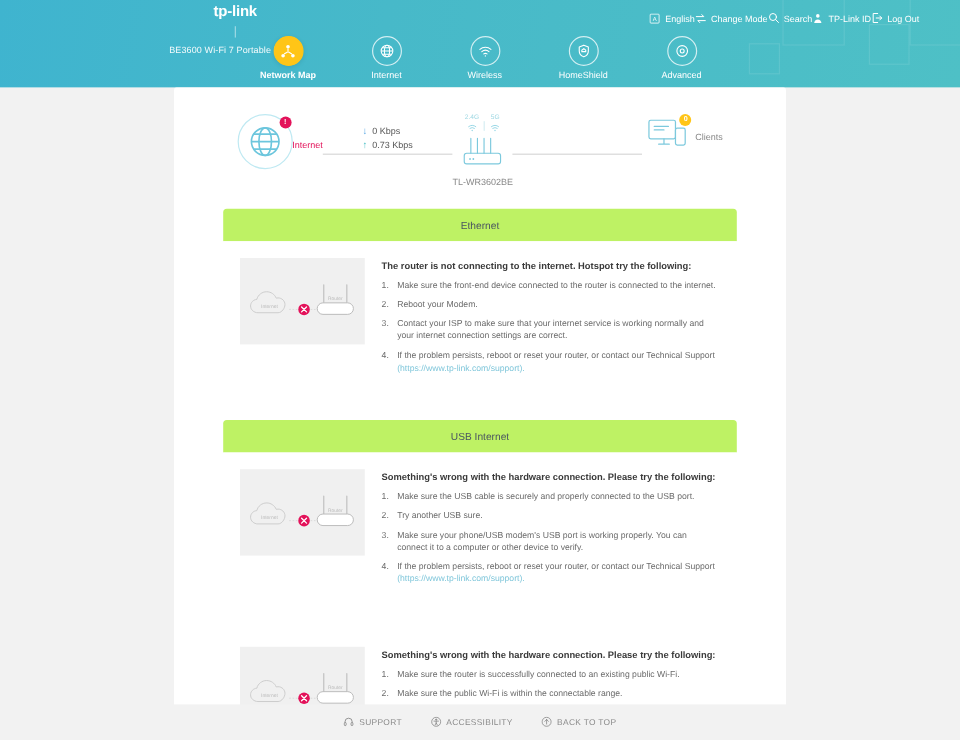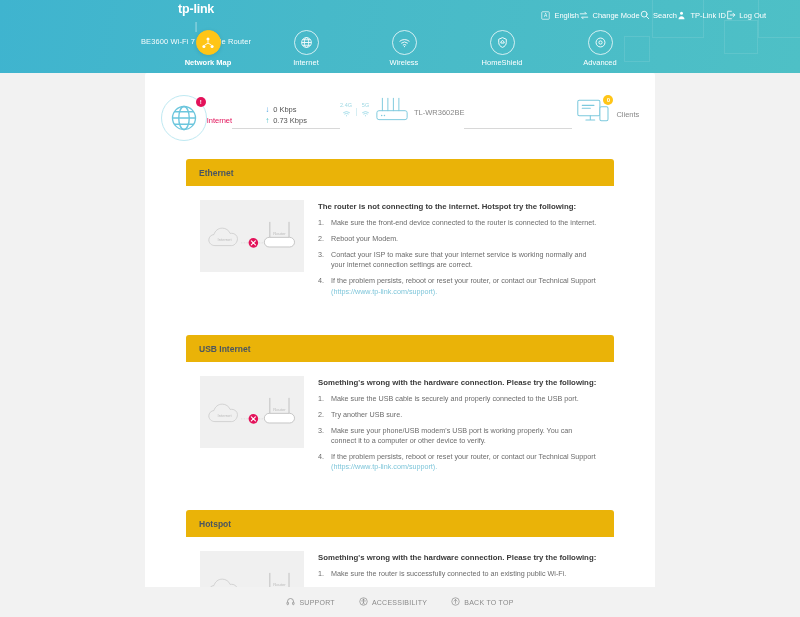--- a/index.html
+++ b/index.html
@@ -47,21 +47,21 @@
     white-space: nowrap;
   }
   .topnav-icon { display: flex; align-items: center; justify-content: center; width: 10px; height: 10px; }
 
   
   .mainnav {
     position: relative;
     display: flex;
     justify-content: center;
     align-items: flex-start;
-    gap: 16px;
+    gap: 0px;
     padding-left: 8px;
   }
   .navtab {
     width: 82px;
     display: flex; flex-direction: column; align-items: center;
     cursor: pointer; gap: 3px;
   }
   .navtab-circle {
     width: 25px; height: 25px; border-radius: 50%;
     display: flex; align-items: center; justify-content: center;
@@ -108,34 +108,34 @@
   .node-label.err { color: #e3125a; }
 
   .link { display: flex; flex-direction: column; align-items: center; padding-top: 10px; }
   .link-line { width: 108px; height: 1px; background: #d8d8d8; }
   .speeds { display: flex; flex-direction: column; gap: 2px; padding-bottom: 3px; }
   .speed-row { display: flex; align-items: center; gap: 4px; font-size: 7.5px; color: #555; }
   .speed-row .arrow { font-size: 8px; line-height: 1; }
   .arrow-dn { color: #4a9fe0; }
   .arrow-up { color: #4ec0c6; }
 
-  .router-node { display: flex; flex-direction: row; align-items: center; position: relative; }
+  .router-node { display: flex; flex-direction: column; align-items: center; position: relative; }
   .wifi-bands { display: flex; align-items: flex-end; gap: 4px; margin-bottom: 1px; }
   .band { display: flex; flex-direction: column; align-items: center; }
   .band-label { font-size: 5.5px; color: #9fd8e3; margin-bottom: 1px; }
   .band-sep { width: 1px; height: 8px; background: #d6eef3; margin-bottom: 2px; }
 
   
   .sections { padding: 0 41px 24px 41px; }
   .section { margin-bottom: 16px; }
   .section-head {
-    background: #eab308;
+    background: #bef264;
     border-radius: 3px 3px 0 0;
     padding: 9px 13px 8px 13px;
-    font-size: 8.5px; font-weight: bold; color: #4a5560;
+    font-size: 8.5px; font-weight: normal; color: #4a5560; text-align: center;
   }
   .section-body {
     background: #ffffff;
     border-radius: 0 0 3px 3px;
     display: flex; gap: 14px;
     padding: 14px 16px 16px 14px;
   }
   .diagram {
     width: 104px; height: 72px; flex: 0 0 104px;
     background: #f0f0f0;
@@ -464,21 +464,20 @@
               <span class="step-text">
                 <span>If the problem persists, reboot or reset your router, or contact our Technical Support</span>
                 <span class="support-link">(https://www.tp-link.com/support).</span>
               </span>
             </div>
           </div>
         </div>
       </div>
 
       <div class="section">
-        <div class="section-head">Hotspot</div>
         <div class="section-body">
           <div class="diagram">
             <svg width="96" height="58" viewBox="0 0 140 84">
               <path d="M16 56c-5 0-9-3.6-9-8.2 0-4.2 3.3-7.6 7.6-8 1.4-5.4 6.2-9.3 12-9.3 5.2 0 9.7 3.2 11.6 7.8 0.7-0.2 1.4-0.3 2.2-0.3 4.6 0 8.4 3.6 8.4 8s-3.8 10-8.4 10z" fill="none" stroke="#cccccc" stroke-width="1.2"></path>
               <text x="30" y="50" font-size="6" fill="#bbbbbb" text-anchor="middle" font-family="Liberation Sans">Internet</text>
               <path d="M54 52h10" stroke="#d8d8d8" stroke-width="1.1" stroke-dasharray="2 2"></path>
               <path d="M80 52h12" stroke="#d8d8d8" stroke-width="1.1" stroke-dasharray="2 2"></path>
               <circle cx="72" cy="52" r="7" fill="#e3125a"></circle>
               <path d="M69 49l6 6M75 49l-6 6" stroke="#ffffff" stroke-width="1.6" stroke-linecap="round"></path>
               <path d="M96 44V22M124 44V22" stroke="#bbbbbb" stroke-width="1.3" stroke-linecap="round"></path>

